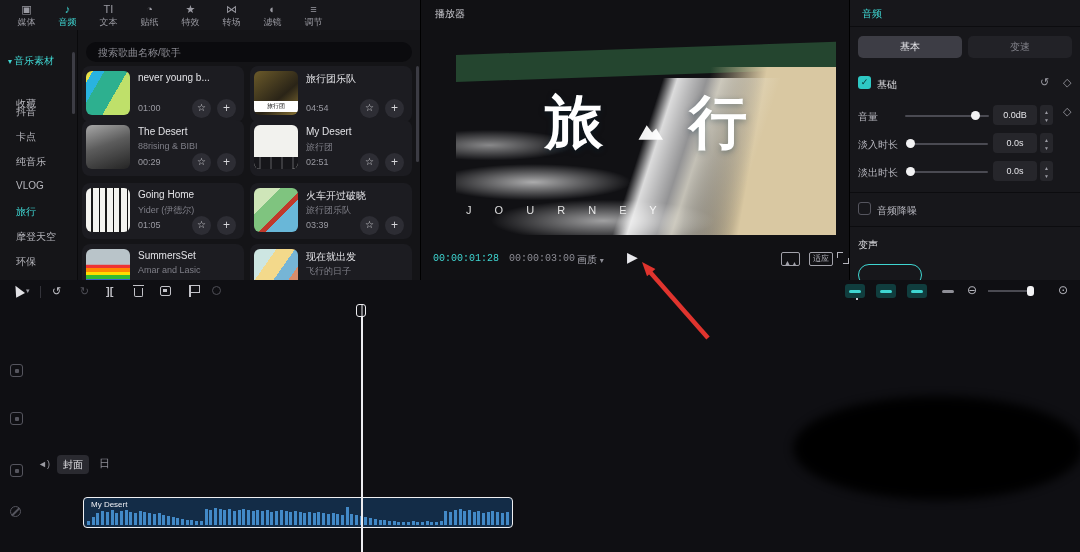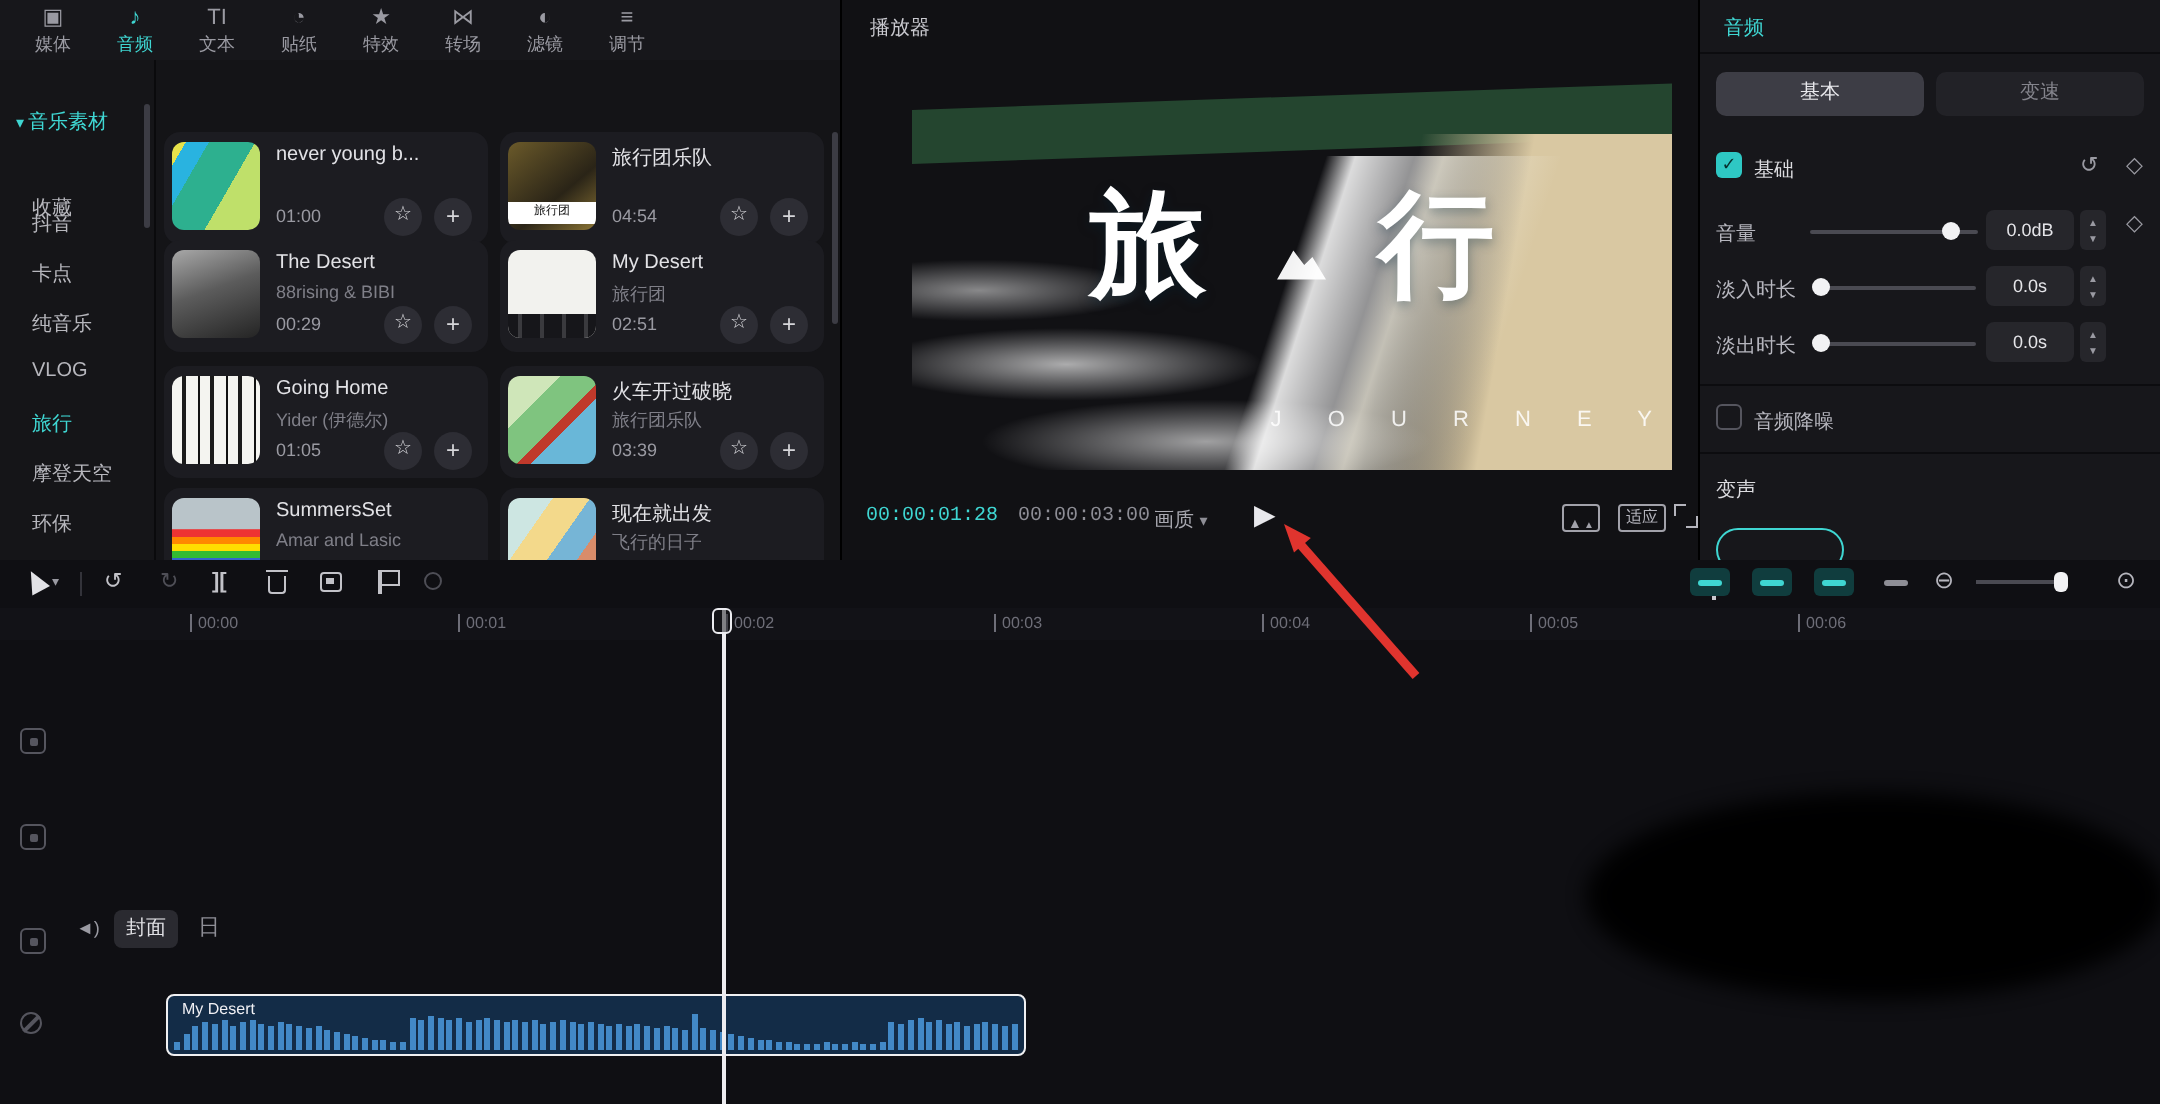--- a/index.html
+++ b/index.html
@@ -53,21 +53,21 @@
   .video{position:absolute;left:35px;top:25px;width:380px;height:210px;overflow:hidden;background:linear-gradient(180deg,#c3d9e2 0%,#aacbd8 11%,#28506 12%,#2a8a9d 14%,#227587 38%,#2a8093 58%,#368da0 78%,#49a0b0 100%);}
   .video .land{position:absolute;left:-5%;top:11%;width:115%;height:13%;background:#24452f;transform:rotate(-2deg);}
   .video .beach{position:absolute;right:0;top:20%;width:60%;height:80%;background:linear-gradient(100deg,transparent 40%,#d9c8a2 62%);}
   .video .foam{position:absolute;left:-5%;top:25%;width:115%;height:80%;background:
       linear-gradient(108deg,transparent 46%,rgba(255,255,255,.85) 49%,rgba(255,255,255,.55) 55%,rgba(240,236,222,.8) 58%,transparent 70%),
       radial-gradient(140px 26px at 22% 62%,rgba(255,255,255,.65),transparent 70%),
       radial-gradient(160px 30px at 38% 85%,rgba(255,255,255,.6),transparent 70%),
       radial-gradient(120px 22px at 12% 40%,rgba(255,255,255,.5),transparent 70%);}
   .v-title{position:absolute;left:0;right:0;top:28%;display:flex;justify-content:center;gap:86px;color:#fff;font-size:58px;font-weight:bold;text-shadow:0 2px 6px rgba(0,40,60,.35);}
   .v-mountain{position:absolute;left:50%;top:47%;width:34px;height:16px;margin-left:-17px;background:#fff;clip-path:polygon(28% 100%,52% 10%,68% 55%,80% 30%,100% 100%,0 100%);opacity:.95;}
-  .v-sub{position:absolute;left:0;right:0;bottom:9%;text-align:right;color:rgba(255,255,255,.85);font-size:11px;letter-spacing:10px;text-indent:10px;}
+  .v-sub{position:absolute;left:0;right:0;bottom:9%;text-align:left;color:rgba(255,255,255,.85);font-size:11px;letter-spacing:10px;text-indent:10px;}
   .p-controls{position:absolute;left:0;right:0;top:246px;height:26px;}
   .p-cur{position:absolute;left:12px;top:7px;font-size:10px;color:#3fd6d2;font-family:"Liberation Mono","DejaVu Sans Mono",monospace;}
   .p-total{position:absolute;left:88px;top:7px;font-size:10px;color:#8e8e96;font-family:"Liberation Mono","DejaVu Sans Mono",monospace;}
   .p-quality{position:absolute;left:156px;top:7px;font-size:10px;color:#a8a8b0;cursor:pointer;}
   .p-quality .caret{font-size:8px;color:#8e8e96;}
   .p-play{position:absolute;left:206px;top:3px;font-size:14px;color:#e8e8ec;cursor:pointer;}
   .p-imgicon{position:absolute;left:360px;top:6px;width:19px;height:14px;border:1px solid #a2a2aa;border-radius:2px;cursor:pointer;}
   .p-imgicon::before{content:"▲";position:absolute;left:2px;bottom:-1px;font-size:7px;color:#a2a2aa;}
   .p-imgicon::after{content:"▲";position:absolute;right:2px;bottom:-1px;font-size:5px;color:#a2a2aa;}
   .p-fit{position:absolute;left:388px;top:6px;height:14px;padding:0 3px;border:1px solid #a2a2aa;border-radius:2px;font-size:8px;line-height:12px;color:#b5b5bd;cursor:pointer;}
@@ -202,20 +202,21 @@
     <div class="side-item" style="top:100px">卡点</div>
     <div class="side-item" style="top:125px">纯音乐</div>
     <div class="side-item" style="top:150px">VLOG</div>
     <div class="side-item active" style="top:175px">旅行</div>
     <div class="side-item" style="top:200px">摩登天空</div>
     <div class="side-item" style="top:225px">环保</div>
     <div class="side-scroll"></div>
   </aside>
 
   <section class="music">
+    <input class="search" placeholder="搜索歌曲名称/歌手" style="">
     <div class="m-scroll"></div>
 
     <div class="card" style="left:4px;top:36px">
       <div class="thumb art1"></div>
       <div class="c-title">never young b...</div>
       <div class="c-time">01:00</div>
       <div class="c-btn c-star">☆</div>
       <div class="c-btn c-plus">+</div>
     </div>
     <div class="card" style="left:172px;top:36px">
@@ -358,29 +359,20 @@
       <span class="chip" style="left:876px"></span>
       <span class="chip" style="left:907px"></span>
       <span class="chip grey" style="left:938px"></span>
       <span class="zoom-out">⊖</span>
       <span class="zoom-slider">
           <span class="zh"></span>
         </span>
       <span class="zoom-fit">⊙</span>
     </div>
 
-    <div class="ruler">
-      <span class="r-label" style="left:95px">00:00</span>
-      <span class="r-label" style="left:229px">00:01</span>
-      <span class="r-label" style="left:363px">00:02</span>
-      <span class="r-label" style="left:497px">00:03</span>
-      <span class="r-label" style="left:631px">00:04</span>
-      <span class="r-label" style="left:765px">00:05</span>
-      <span class="r-label" style="left:899px">00:06</span>
-    </div>
 
     <div class="gutter-ico" style="top:84px"></div>
     <div class="gutter-ico" style="top:132px"></div>
     <div class="gutter-ico" style="top:184px"></div>
     <div class="gutter-mute"></div>
 
 
 
     <span class="spk">◄)</span>
     <div class="cover-btn">封面</div>

